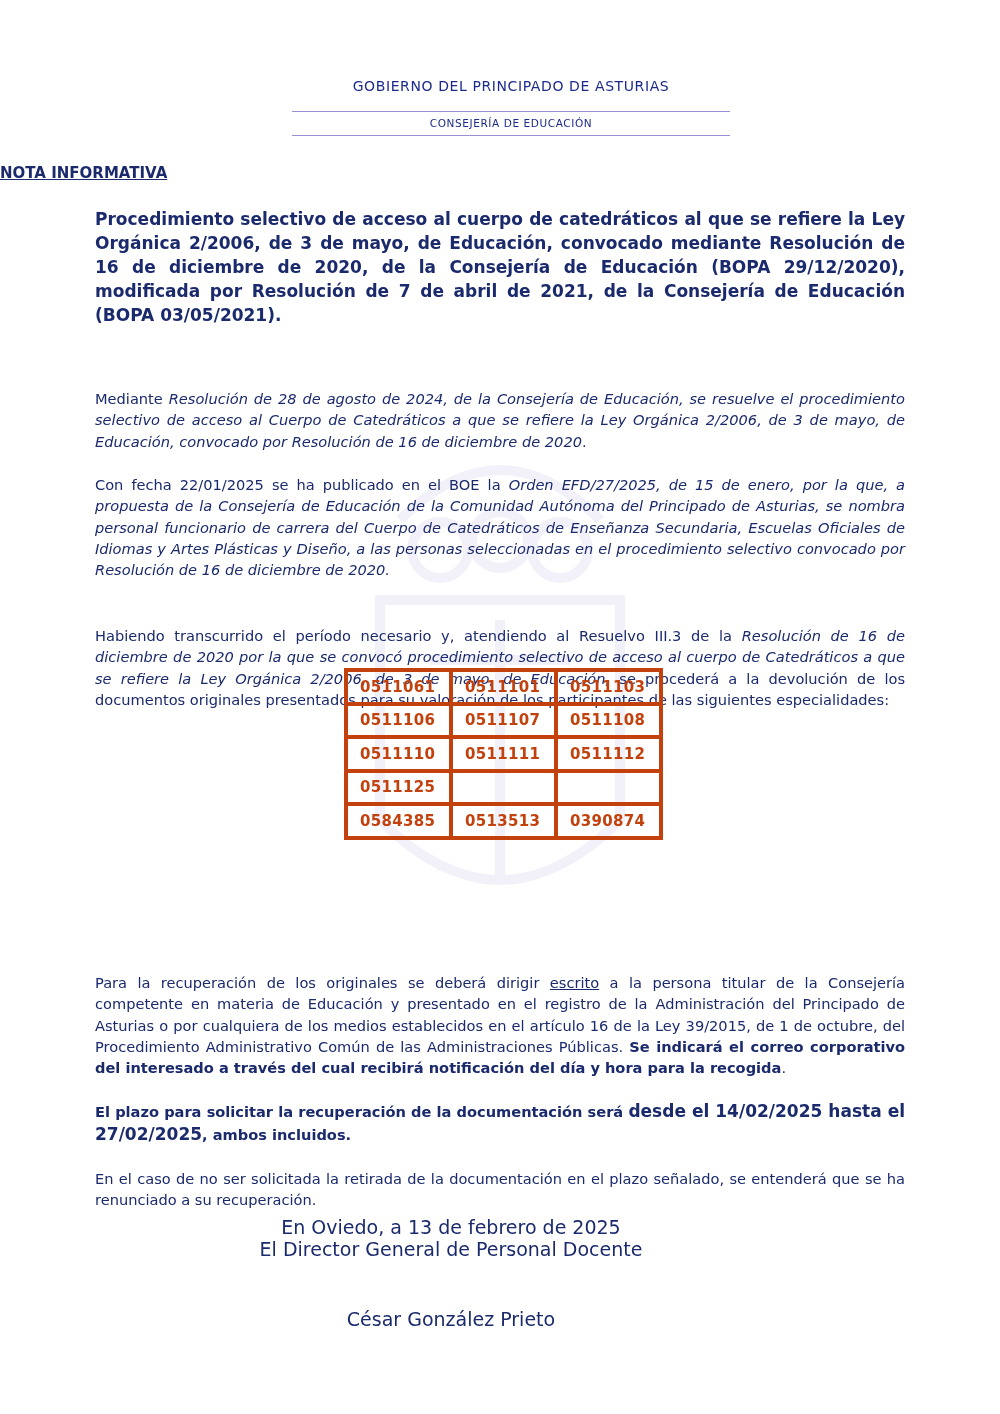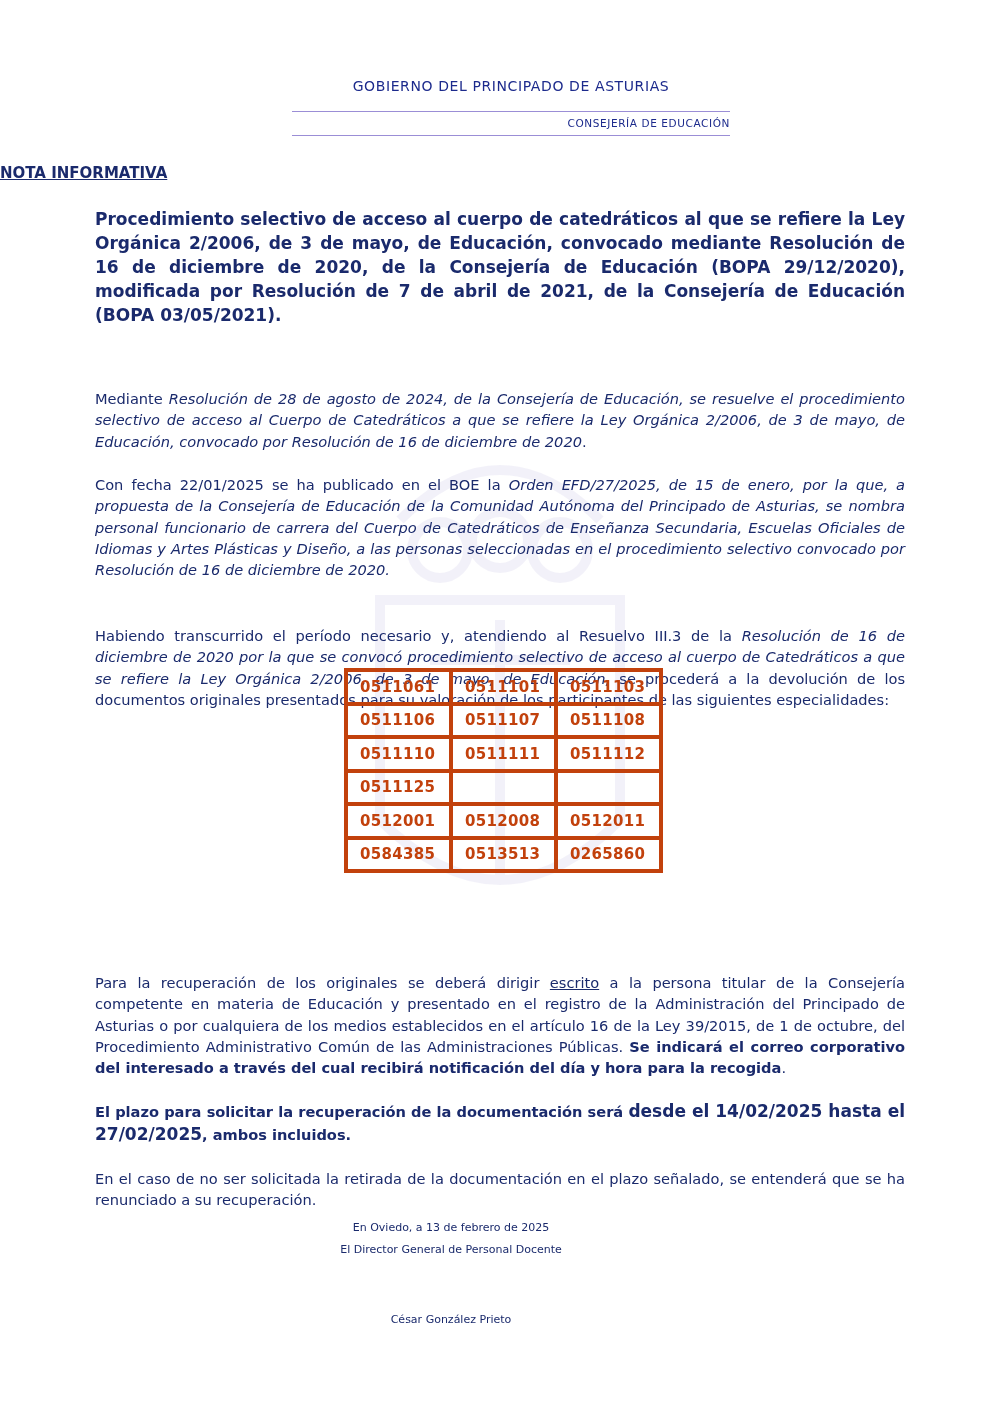--- a/index.html
+++ b/index.html
@@ -5,40 +5,40 @@
   html, body { margin: 0; padding: 0; background: #ffffff; }
   body { width: 1000px; height: 1414px; position: relative; overflow: hidden;
          font-family: "DejaVu Sans", sans-serif; color: #1a2a6c; }
   .page { position: relative; width: 1000px; height: 1414px; }
   .watermark { position: absolute; left: 340px; top: 400px; width: 320px; height: 540px; opacity: 0.07; z-index: 0; }
   .content { position: relative; z-index: 1; }
   .header { position: absolute; left: 292px; top: 64px; width: 438px; text-align: center; }
   .header .gov { font-size: 14px; letter-spacing: 0.6px; color: #1c2a8c; margin-top: 14px; }
   .header .rule { height: 1px; background: #9b8ed6; margin: 0; }
   .header .rule1 { margin-top: 17px; }
-  .header .dept { font-size: 10.5px; letter-spacing: 0.6px; color: #1c2a8c; margin: 5px 0 6px; text-align: right; }
+  .header .dept { font-size: 10.5px; letter-spacing: 0.6px; color: #1c2a8c; margin: 5px 0 6px; }
   .title { position: absolute; left: 0; width: 1000px; top: 164px; text-align: left;
            font-weight: bold; font-size: 15px; text-decoration: underline; color: #1a2a6c; }
   .subject { position: absolute; left: 95px; width: 810px; top: 207px; font-weight: bold;
              font-size: 17px; line-height: 24px; text-align: justify; color: #1a2a6c; }
   .para { position: absolute; left: 95px; width: 810px; font-size: 14.6px; line-height: 21.3px;
           text-align: justify; color: #1a2a6c; margin-top: 40px; }
   .para i { font-style: italic; }
   .para b { font-weight: bold; }
   .p1 { top: 348px; }
   .p2 { top: 434px; }
   .p3 { top: 585px; }
   .p4 { top: 932px; }
   .p5 { top: 1060px; font-weight: bold; font-size: 14.6px; line-height: 23px; }
   .p5 .big { font-size: 17px; }
   .p6 { top: 1128px; }
   table.codes { position: absolute; left: 344px; top: 668px; border-collapse: collapse; }
   table.codes td { width: 89px; height: 29.5px; border: 4px solid #c2410c; padding: 0 0 0 12px;
                    font-weight: bold; font-size: 15px; color: #c2410c; vertical-align: middle; letter-spacing: 0.3px; }
-  .sign { position: absolute; left: 0; width: 902px; text-align: center; font-size: 11px; color: #1a2a6c; line-height: 21.5px; }
+  .sign { position: absolute; left: 0; width: 902px; text-align: center; font-size: 19px; color: #1a2a6c; line-height: 21.5px; }
   .sign1 { top: 1217px; }
   .sign2 { top: 1309px; }
   .underline { text-decoration: underline; }
 </style>
 </head>
 <body>
 
 <div class="page">
 
   <svg class="watermark" viewBox="0 0 320 540">
@@ -86,28 +86,23 @@
           <td>0511110</td>
           <td>0511111</td>
           <td>0511112</td>
         </tr>
         <tr>
           <td>0511125</td>
           <td></td>
           <td></td>
         </tr>
         <tr>
-          <td>0512001</td>
-          <td>0512008</td>
-          <td>0512011</td>
-        </tr>
-        <tr>
           <td>0584385</td>
           <td>0513513</td>
-          <td>0265860</td>
+          <td>0390874</td>
         </tr>
       </tbody>
     </table>
 
     <div class="para p4"><span>Para la recuperación de los originales se deberá dirigir </span><span class="underline">escrito</span><span> a la persona titular de la Consejería competente en materia de Educación y presentado en el registro de la Administración del Principado de Asturias o por cualquiera de los medios establecidos en el artículo 16 de la Ley 39/2015, de 1 de octubre, del Procedimiento Administrativo Común de las Administraciones Públicas. </span><b>Se indicará el correo corporativo del interesado a través del cual recibirá notificación del día y hora para la recogida</b><span>.</span></div>
 
     <div class="para p5"><span>El plazo para solicitar la recuperación de la documentación será </span><span class="big">desde el 14/02/2025 hasta el 27/02/2025</span><span>, ambos incluidos.</span></div>
 
     <div class="para p6">En el caso de no ser solicitada la retirada de la documentación en el plazo señalado, se entenderá que se ha renunciado a su recuperación.</div>
 

